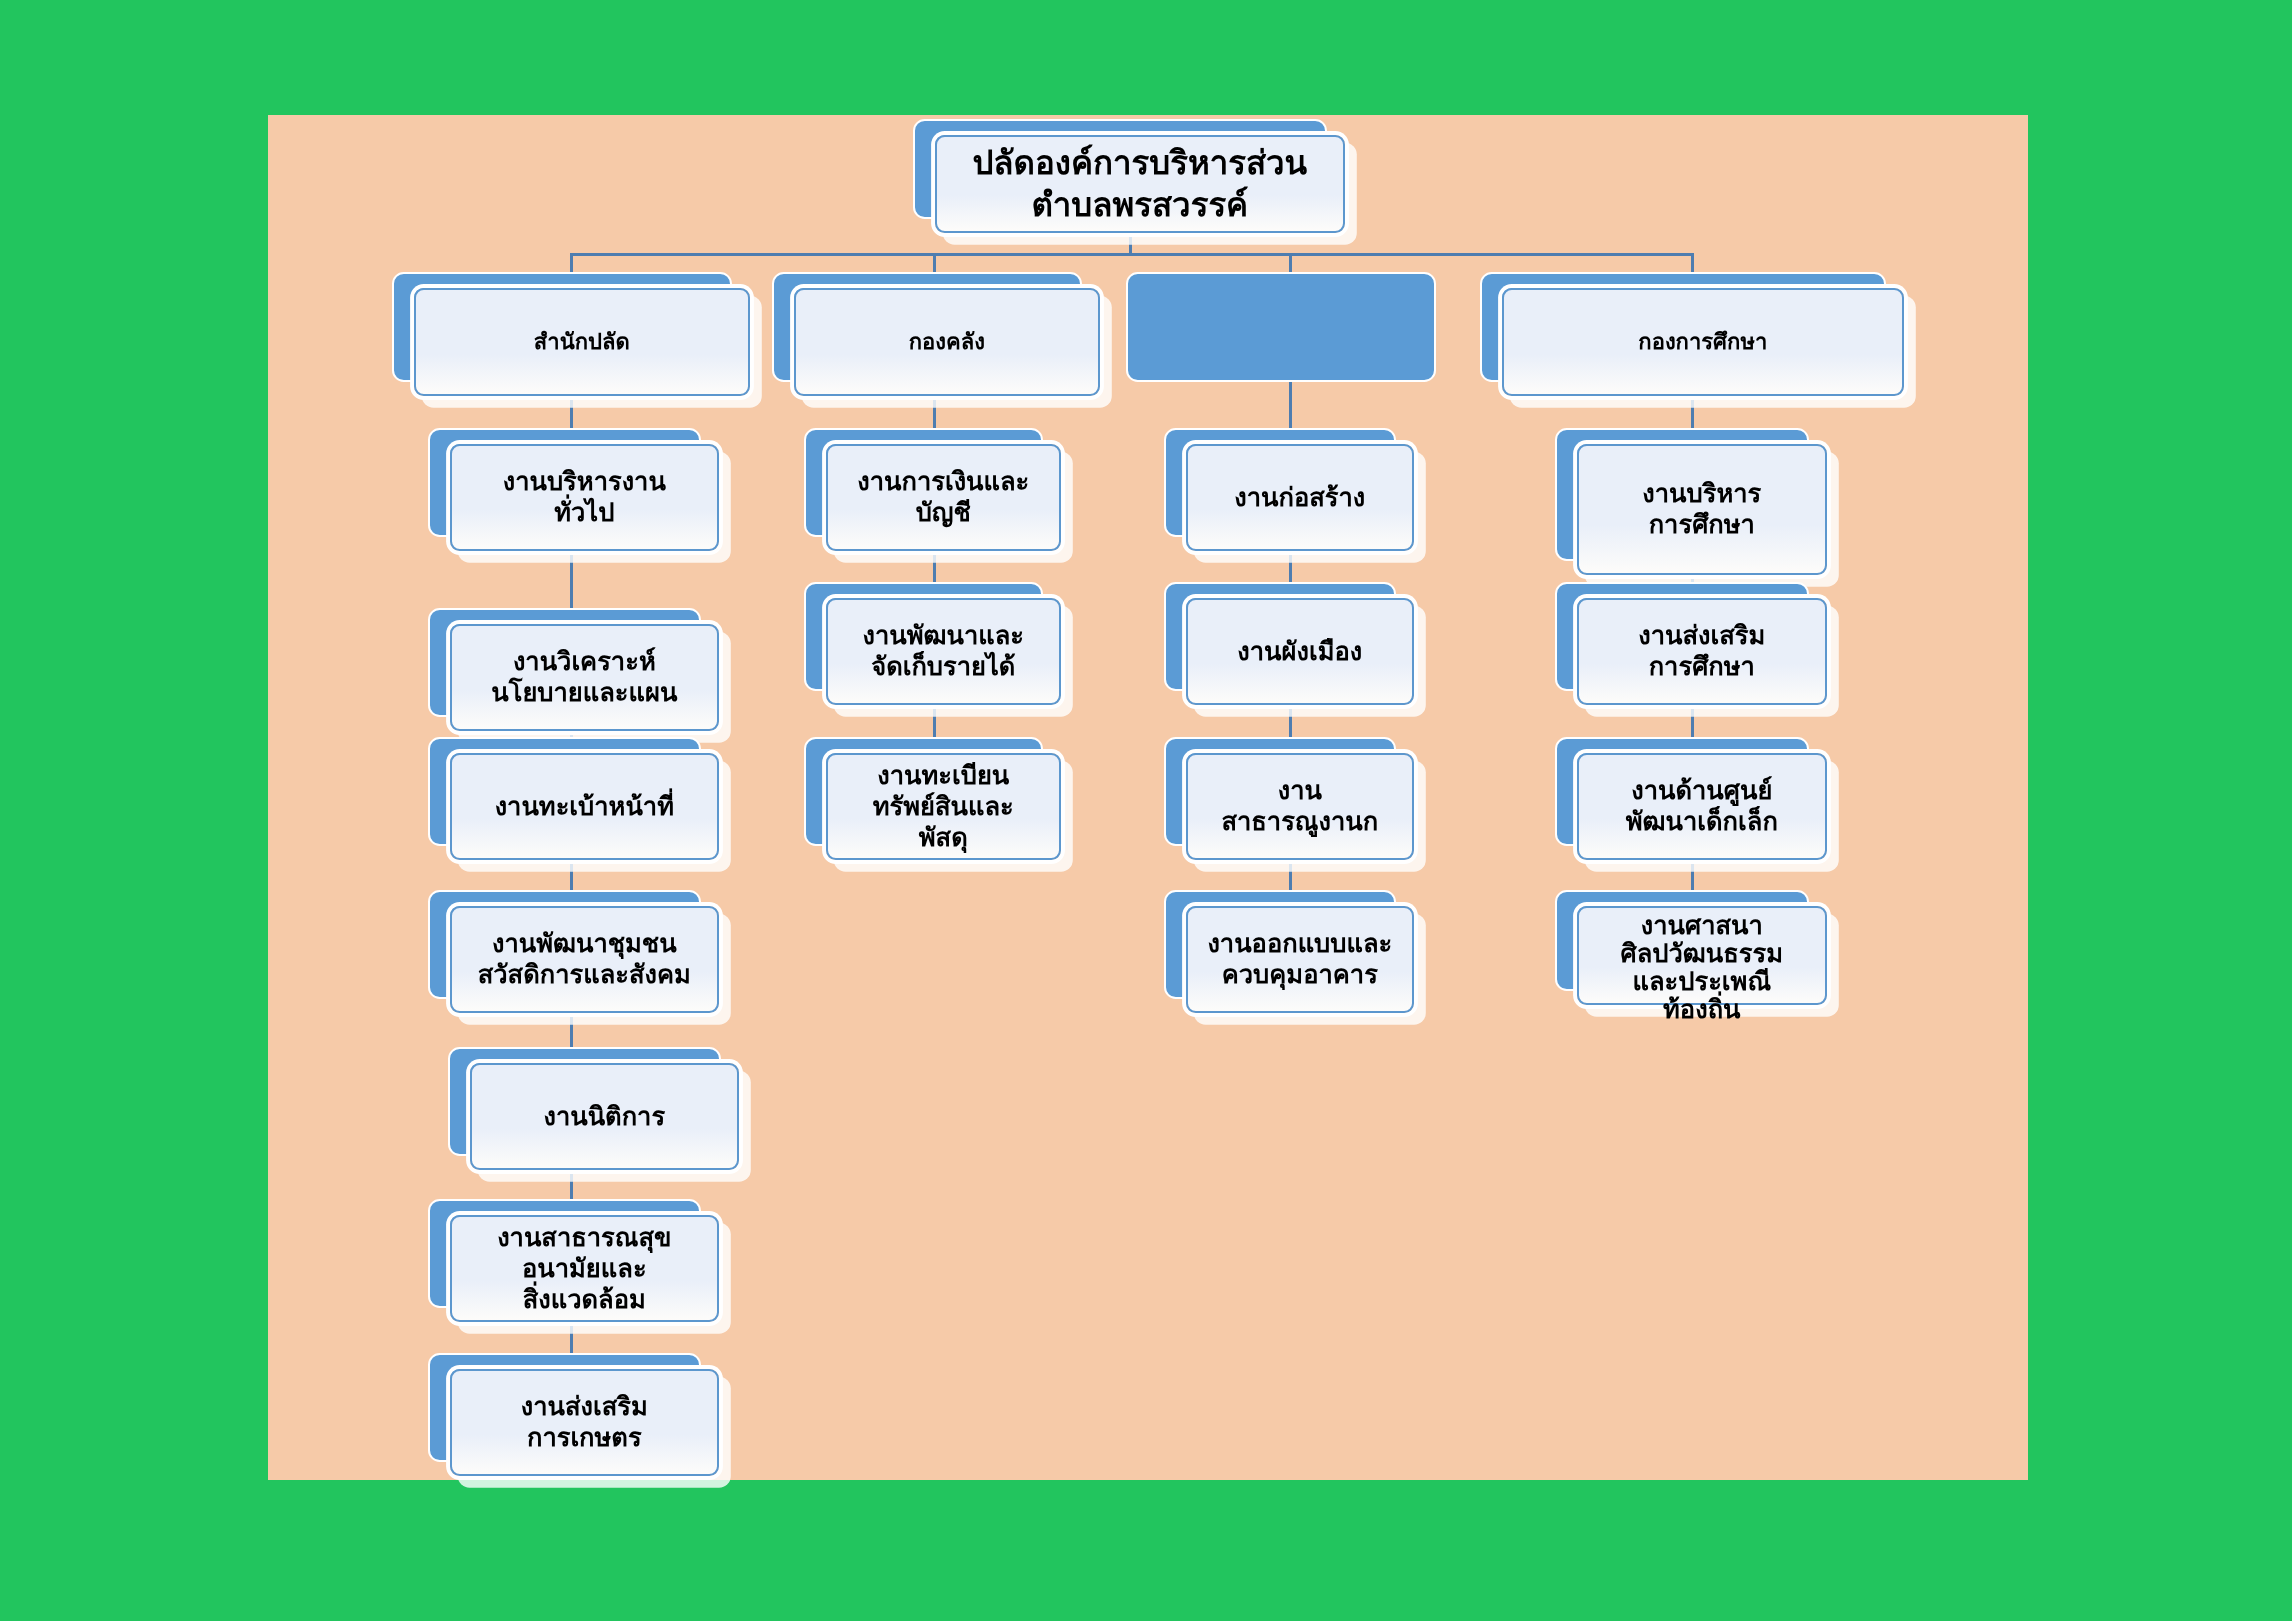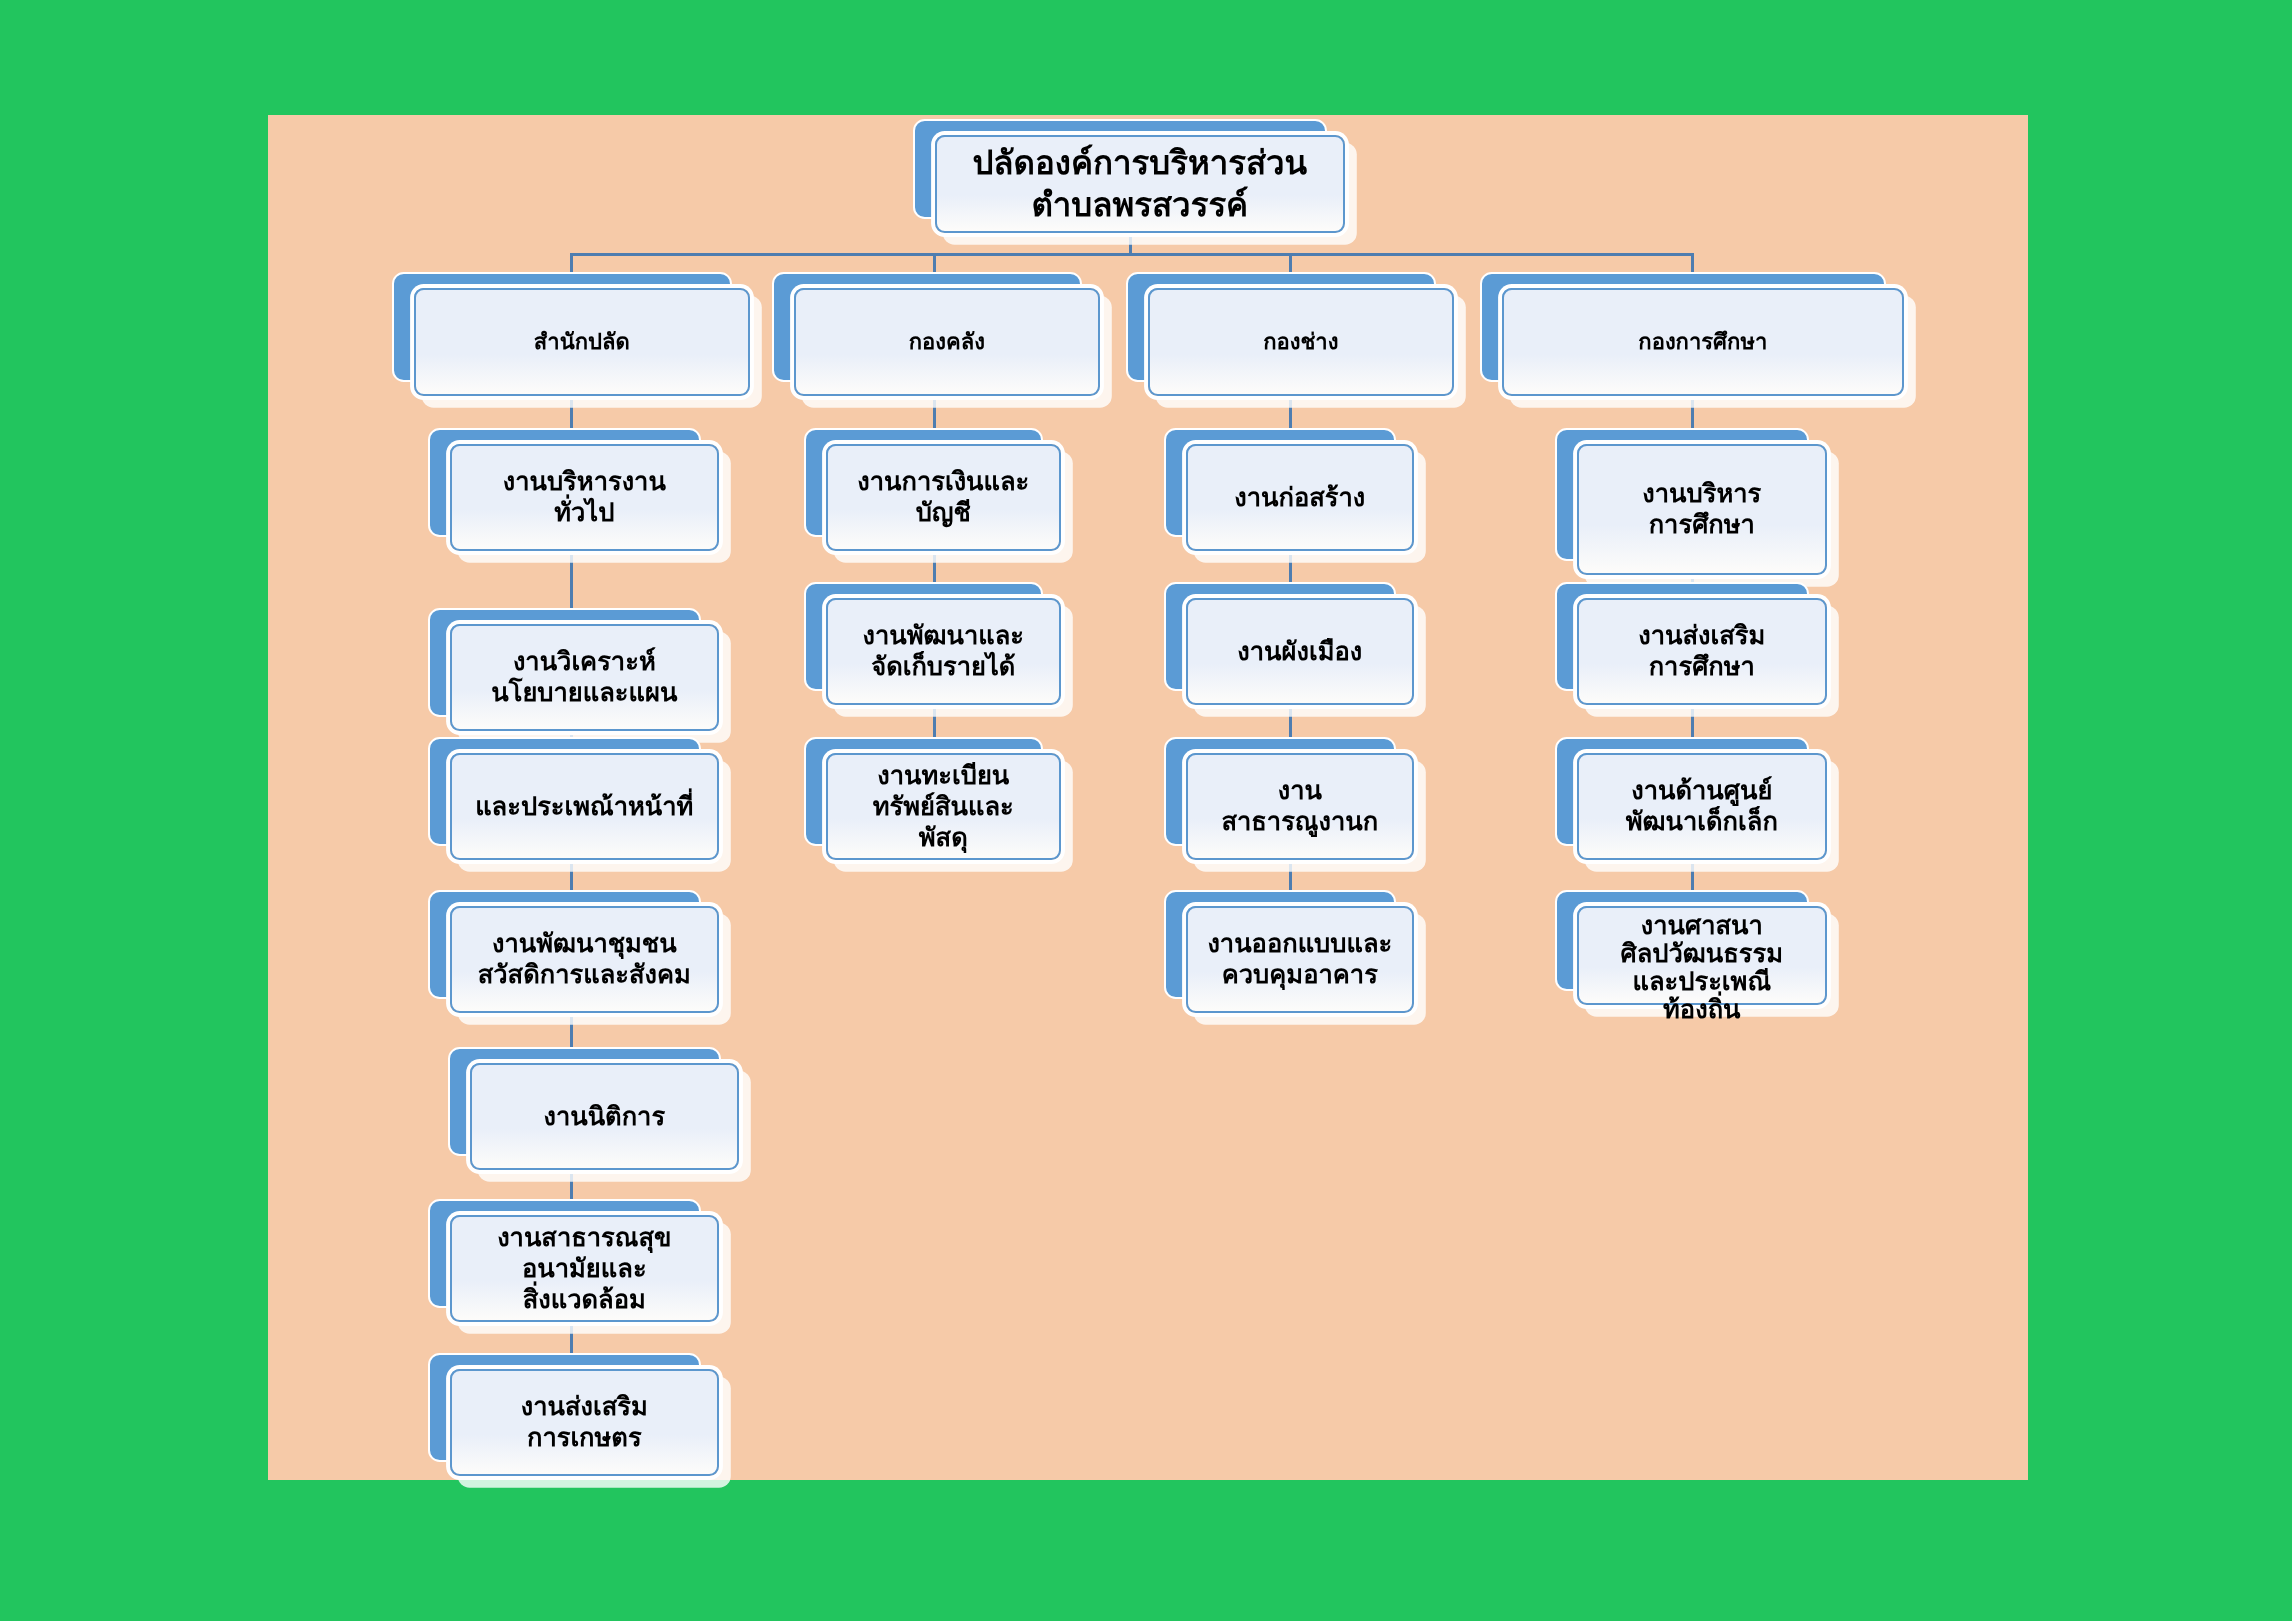--- a/index.html
+++ b/index.html
@@ -53,21 +53,21 @@
       <div class="front">งานบริหารงาน
 ทั่วไป</div>
     </div>
     <div class="node lvl-child" style="left: 428px; top: 608px; width: 291px; height: 123px;">
       <div class="back"></div>
       <div class="front">งานวิเคราะห์
 นโยบายและแผน</div>
     </div>
     <div class="node lvl-child" style="left: 428px; top: 737px; width: 291px; height: 123px;">
       <div class="back"></div>
-      <div class="front">และประเพณ้าหน้าที่</div>
+      <div class="front">งานทะเบ้าหน้าที่</div>
     </div>
     <div class="node lvl-child" style="left: 428px; top: 890px; width: 291px; height: 123px;">
       <div class="back"></div>
       <div class="front">งานพัฒนาชุมชน
 สวัสดิการและสังคม</div>
     </div>
     <div class="node lvl-child" style="left: 428px; top: 1047px; width: 291px; height: 123px; margin-left: 20px;">
       <div class="back"></div>
       <div class="front">งานนิติการ</div>
     </div>
@@ -97,21 +97,20 @@
 จัดเก็บรายได้</div>
     </div>
     <div class="node lvl-child" style="left: 804px; top: 737px; width: 257px; height: 123px;">
       <div class="back"></div>
       <div class="front">งานทะเบียน
 ทรัพย์สินและ
 พัสดุ</div>
     </div>
     <div class="node lvl-header" style="left: 1126px; top: 272px; width: 328px; height: 124px;">
       <div class="back"></div>
-      <div class="front">กองช่าง</div>
     </div>
     <div class="node lvl-child" style="left: 1164px; top: 428px; width: 250px; height: 123px;">
       <div class="back"></div>
       <div class="front">งานก่อสร้าง</div>
     </div>
     <div class="node lvl-child" style="left: 1164px; top: 582px; width: 250px; height: 123px;">
       <div class="back"></div>
       <div class="front">งานผังเมือง</div>
     </div>
     <div class="node lvl-child" style="left: 1164px; top: 737px; width: 250px; height: 123px;">

